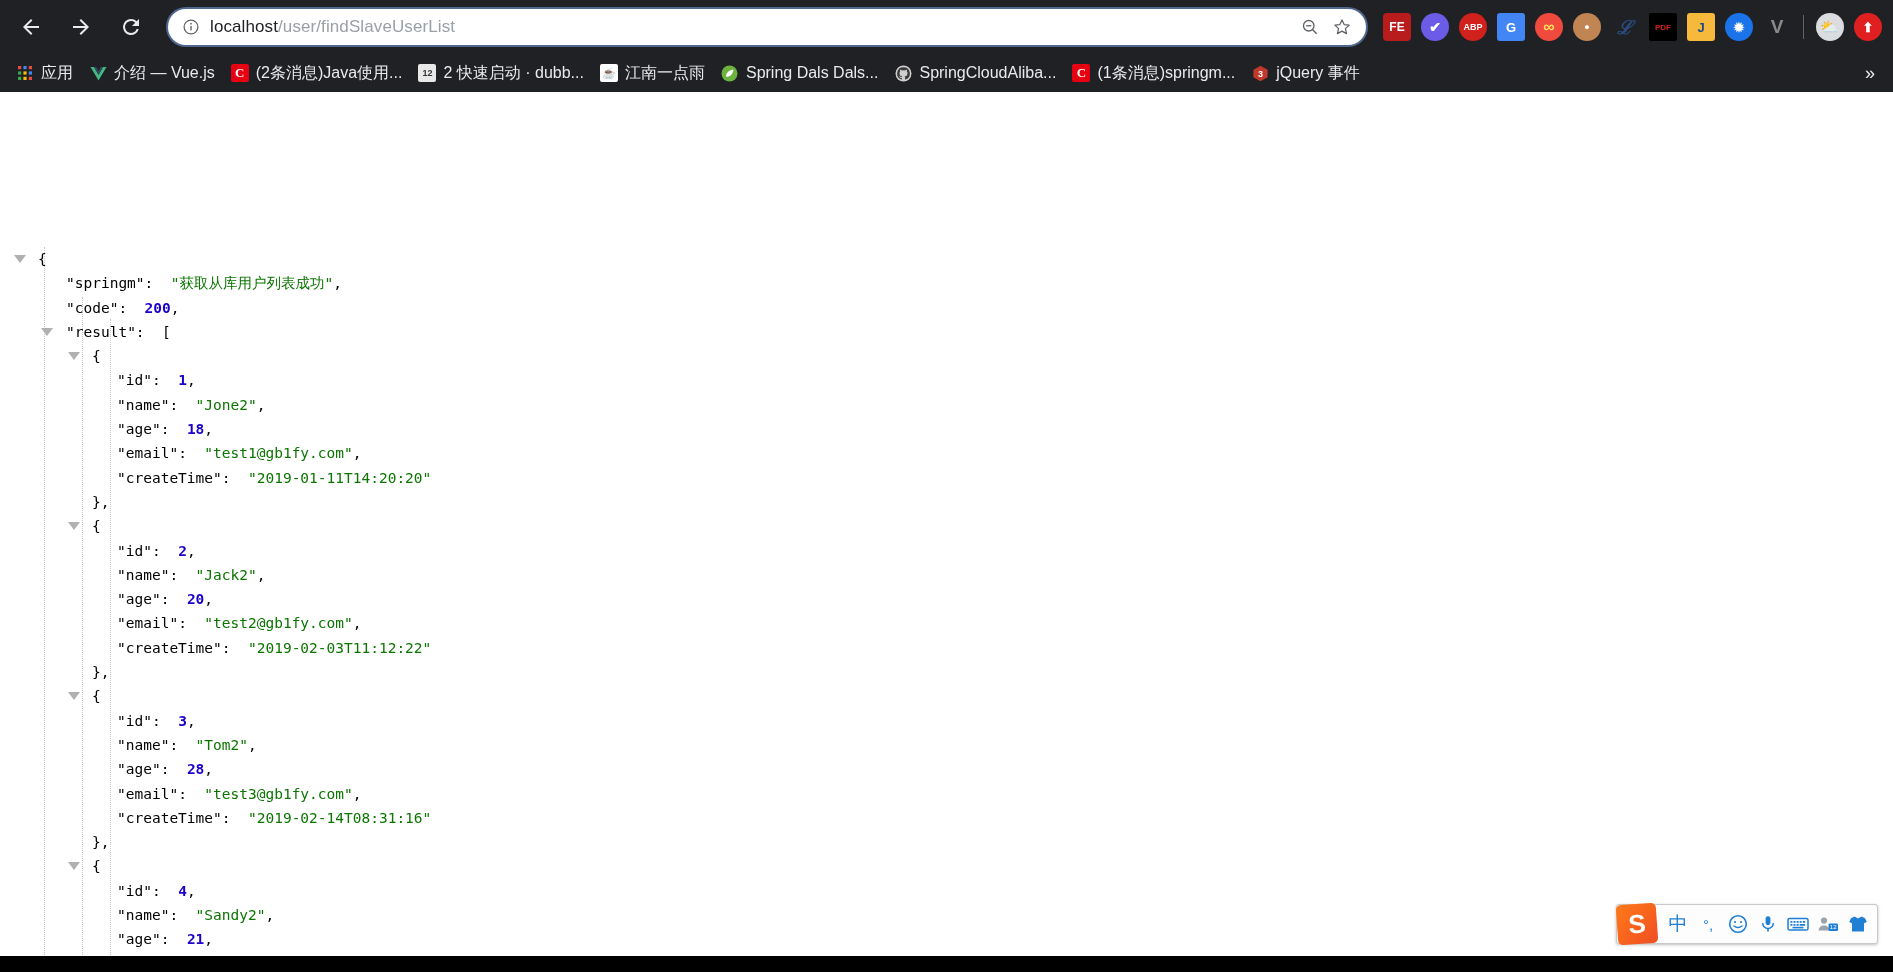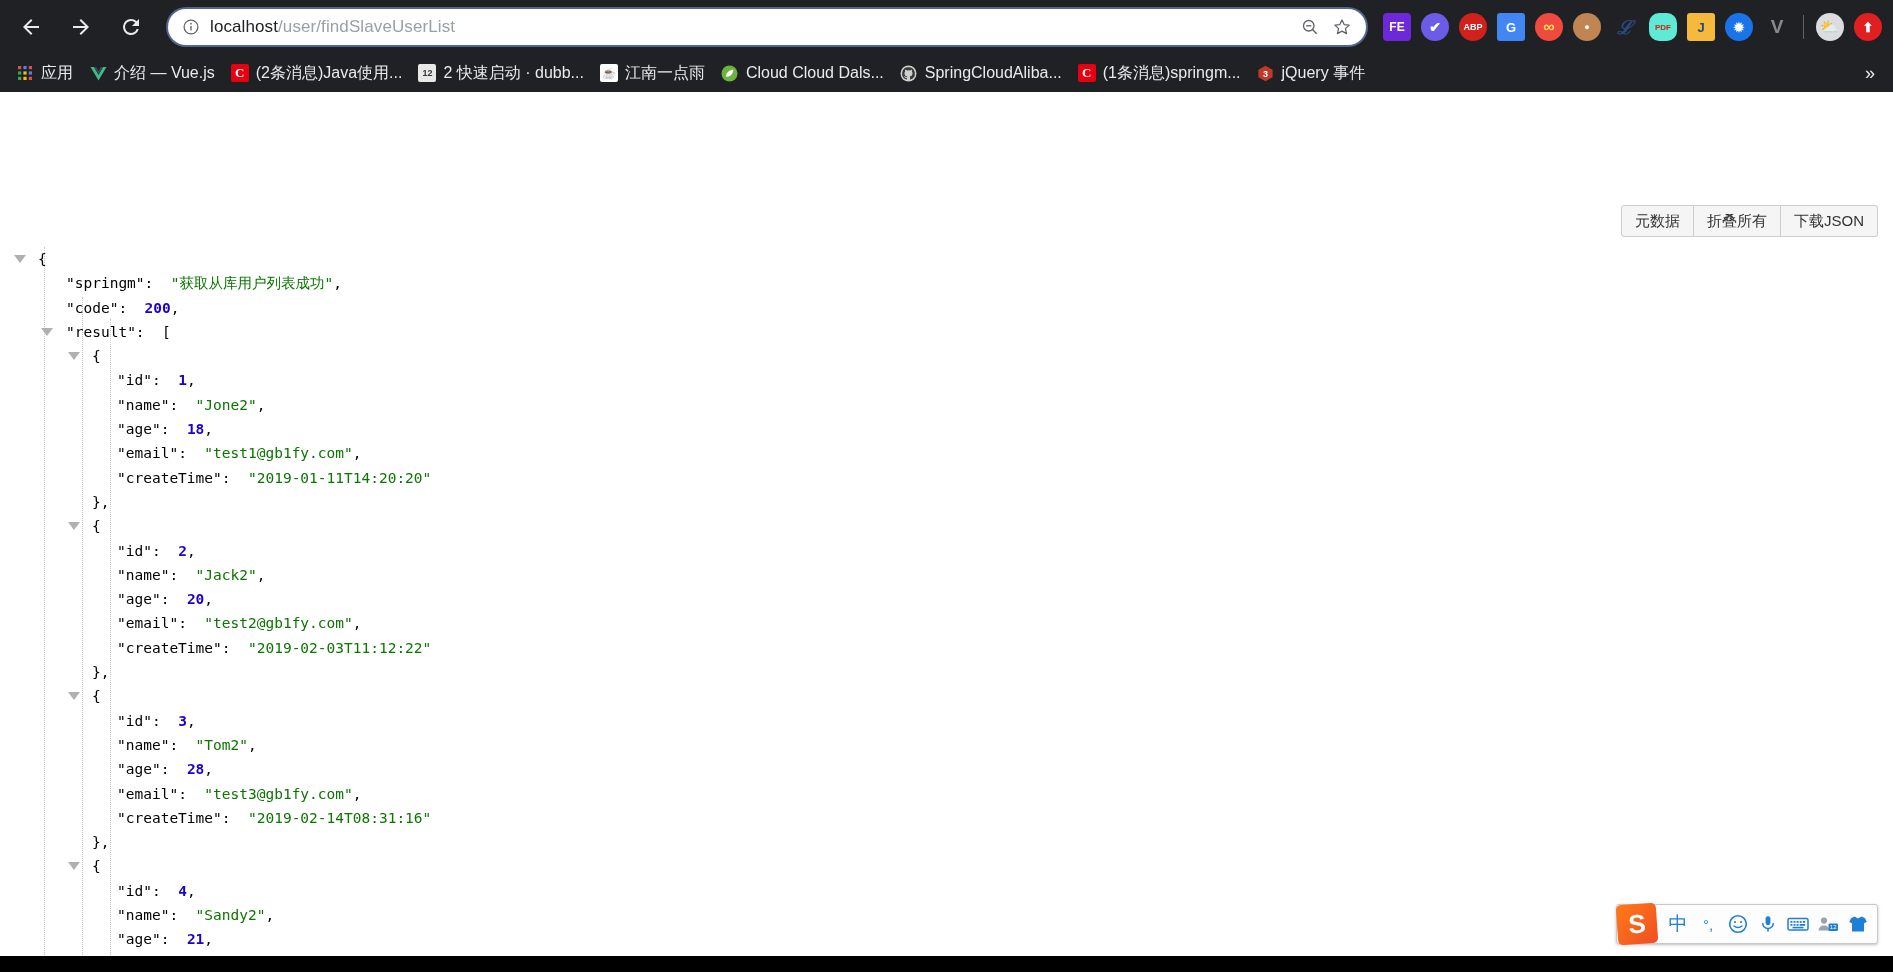--- a/index.html
+++ b/index.html
@@ -311,42 +311,42 @@
         </svg>
       </span>
       <span class="omni-action">
         <svg width="20" height="20" viewBox="0 0 24 24">
           <path d="M12 3.5l2.6 5.6 6 .7-4.5 4.2 1.3 6-5.4-3.1-5.4 3.1 1.3-6L3.4 9.8l6-.7z" fill="none" stroke="#5f6368" stroke-width="1.5" stroke-linejoin="round"></path>
         </svg>
       </span>
     </div>
 
     <div id="ext-strip">
-      <div class="ext-icon" style="background:#6d28d9;">
+      <div class="ext-icon" style="background:#b91c1c;">
         <span style="font-size:12px;font-weight:bold;color:#fff;">FE</span>
       </div>
       <div class="ext-icon" style="background:#6b5ce7;border-radius:50%;">
         <span style="font-size:14px;color:#fff;">✔</span>
       </div>
       <div class="ext-icon" style="background:#d0211c;border-radius:50%;">
         <span style="font-size:9px;font-weight:bold;color:#fff;text-align:center;">ABP</span>
       </div>
       <div class="ext-icon" style="background:#4285f4;border-radius:3px;">
         <span style="font-size:13px;font-weight:bold;color:#fff;">G</span>
       </div>
       <div class="ext-icon" style="background:#f04a3f;border-radius:50%;">
         <span style="font-size:16px;color:#ffdf5e;">∞</span>
       </div>
       <div class="ext-icon" style="background:#c08552;border-radius:50%;">
         <span style="font-size:9px;color:#fff;">●</span>
       </div>
       <div class="ext-icon" style="background:transparent;">
         <span style="font-size:19px;color:#2a4b80;font-style:italic;">ℒ</span>
       </div>
-      <div class="ext-icon" style="background:#5eead4;border-radius:10px;">
+      <div class="ext-icon" style="background:#000000;border-radius:2px;">
         <span style="font-size:8px;font-weight:bold;color:#d0211c;">PDF</span>
       </div>
       <div class="ext-icon" style="background:#f6b93b;border-radius:3px;">
         <span style="font-size:13px;font-weight:bold;color:#1a4a8a;">J</span>
       </div>
       <div class="ext-icon" style="background:#1a73e8;border-radius:50%;">
         <span style="font-size:13px;color:#fff;">✹</span>
       </div>
       <div class="ext-icon" style="background:transparent;">
         <span style="font-size:19px;font-weight:bold;color:#8a8a8a;">V</span>
@@ -413,21 +413,21 @@
       <span class="bm-label">江南一点雨</span>
     </div>
 
     <div class="bm-item">
       <span class="bm-icon">
         <svg width="17" height="17" viewBox="0 0 17 17">
           <circle cx="8.5" cy="8.5" r="8" fill="#6db33f"></circle>
           <path d="M5 11.5 C5 6.5, 10 5, 12.5 4.5 C12 9, 9 12.5, 5 11.5 Z" fill="#ffffff"></path>
         </svg>
       </span>
-      <span class="bm-label">Cloud Cloud Dals...</span>
+      <span class="bm-label">Spring Dals Dals...</span>
     </div>
 
     <div class="bm-item">
       <span class="bm-icon">
         <svg width="17" height="17" viewBox="0 0 17 17">
           <circle cx="8.5" cy="8.5" r="8" fill="#cfcfcf"></circle>
           <path d="M8.5 2.2 A6.3 6.3 0 0 0 6.5 14.5 c0.3 0.05 0.45-0.13 0.45-0.3v-1.1c-1.75 0.38-2.12-0.84-2.12-0.84 -0.29-0.73-0.7-0.93-0.7-0.93 -0.57-0.39 0.04-0.38 0.04-0.38 0.63 0.04 0.96 0.65 0.96 0.65 0.56 0.96 1.47 0.68 1.83 0.52 0.06-0.4 0.22-0.68 0.4-0.84 -1.4-0.16-2.87-0.7-2.87-3.12 0-0.69 0.25-1.25 0.65-1.7 -0.07-0.16-0.28-0.8 0.06-1.67 0 0 0.53-0.17 1.73 0.65a6 6 0 0 1 3.15 0c1.2-0.82 1.73-0.65 1.73-0.65 0.34 0.87 0.13 1.51 0.06 1.67 0.4 0.45 0.65 1.01 0.65 1.7 0 2.43-1.48 2.96-2.89 3.12 0.23 0.2 0.43 0.58 0.43 1.17v1.73c0 0.17 0.15 0.36 0.46 0.3A6.3 6.3 0 0 0 8.5 2.2z" fill="#3a3a3a"></path>
         </svg>
       </span>
       <span class="bm-label">SpringCloudAliba...</span>
@@ -449,25 +449,20 @@
       </span>
       <span class="bm-label">jQuery 事件</span>
     </div>
 
     <div id="bm-overflow">»</div>
   </div>
 </div>
 
 <div id="page-area">
 
-  <div id="json-toolbar">
-    <div class="jt-btn">元数据</div>
-    <div class="jt-btn">折叠所有</div>
-    <div class="jt-btn">下载JSON</div>
-  </div>
 
   <div id="json-root">
 
     <div class="guide" style="left:44px; height:740px;"></div>
     <div class="guide" style="left:82px; height:690px; top:50px;"></div>
     <div class="guide" style="left:110px; height:660px; top:72px;"></div>
 
     <div class="jline">
       <span class="tri" style="left:14px;"></span>
       <span class="txt jpunct" style="margin-left:38px;">{</span>

